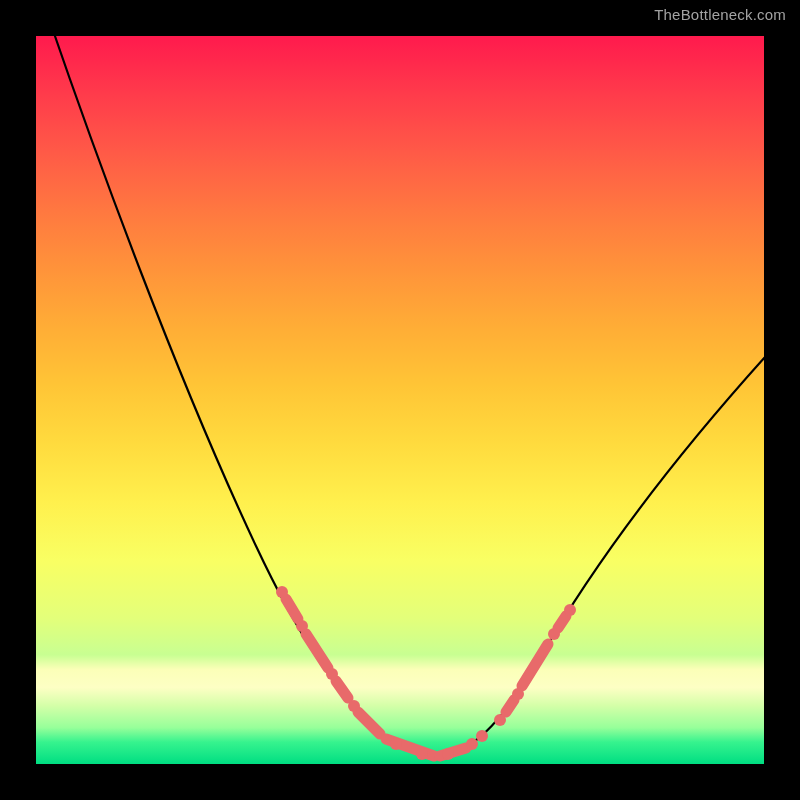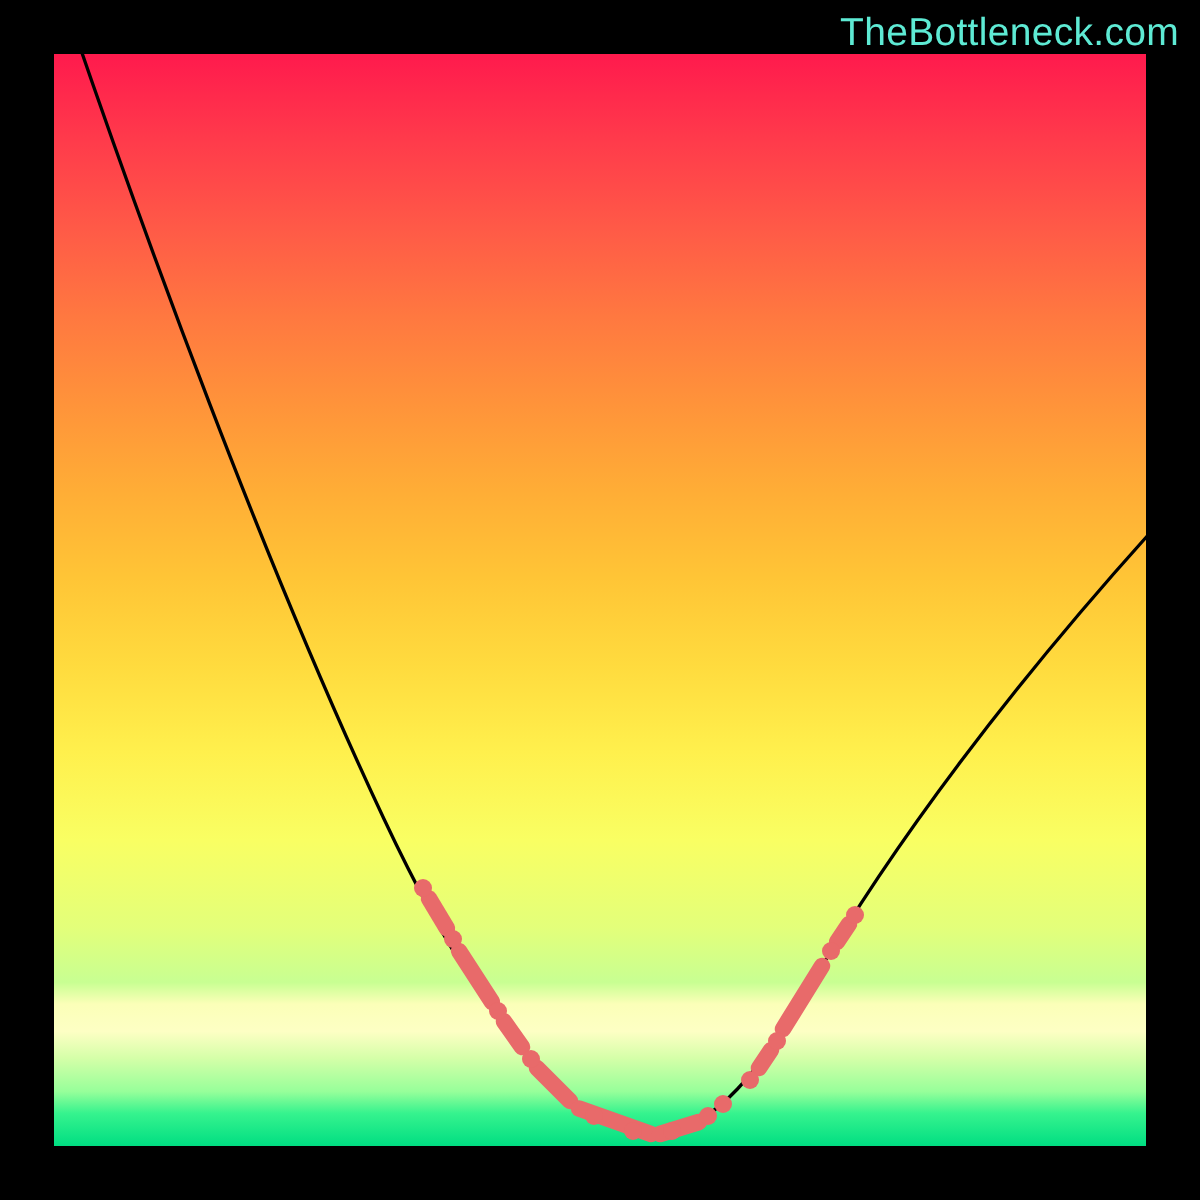--- a/index.html
+++ b/index.html
@@ -43,22 +43,22 @@
       #d4ffa8 92%,
       #97ff9a 95%,
       #36f38e 97%,
       #00de82 100%
     );
   }
   .watermark {
     position: absolute;
     top: 6px;
     right: 14px;
-    color: #5eead4;
-    font-size: 26px;
+    color: #a3a3a3;
+    font-size: 15px;
     letter-spacing: 0.2px;
     font-weight: 400;
     user-select: none;
   }
   svg.curve {
     position: absolute;
     left: 0;
     top: 0;
     width: 728px;
     height: 728px;

